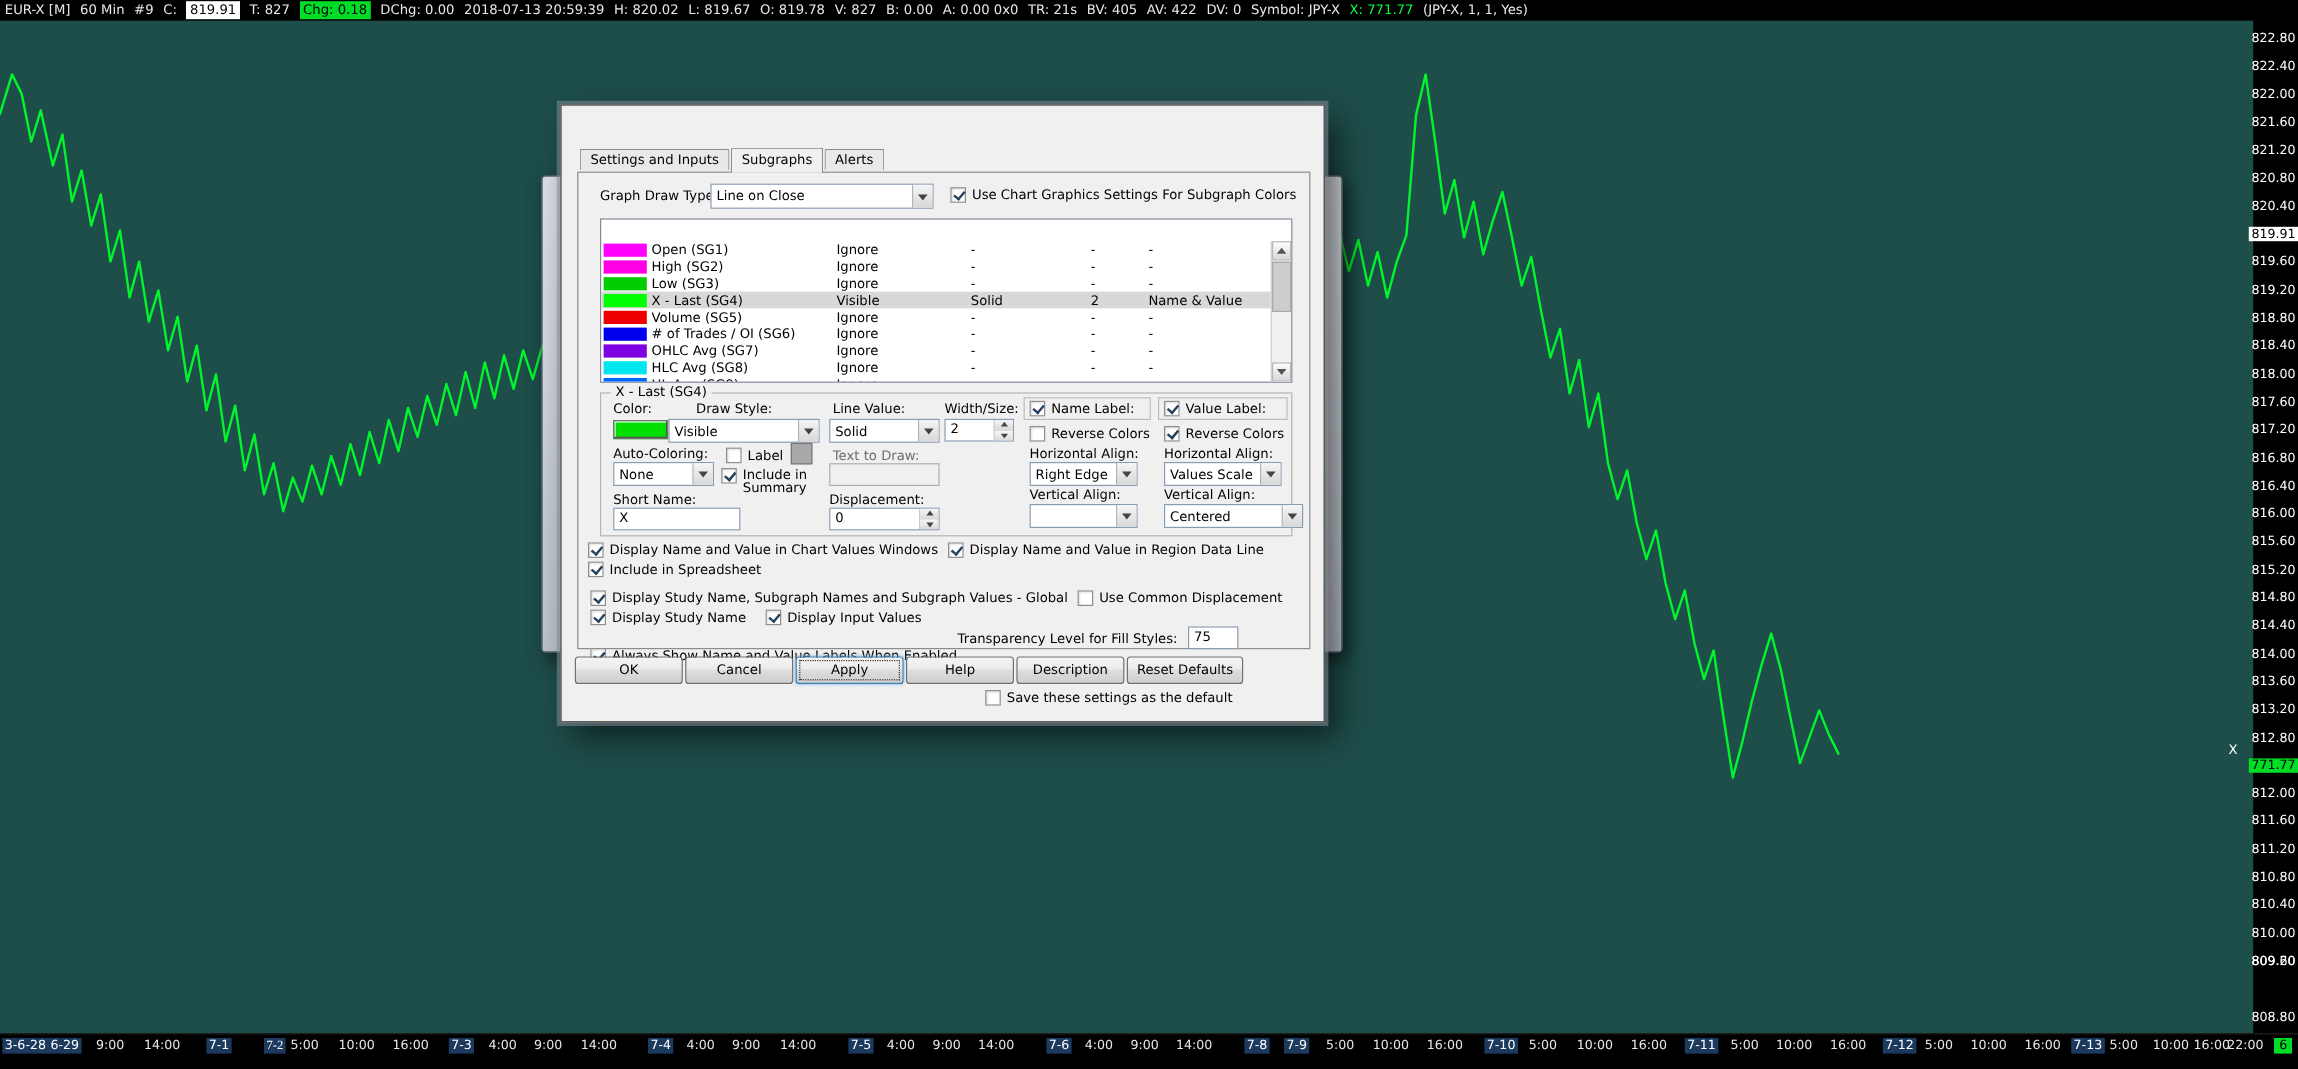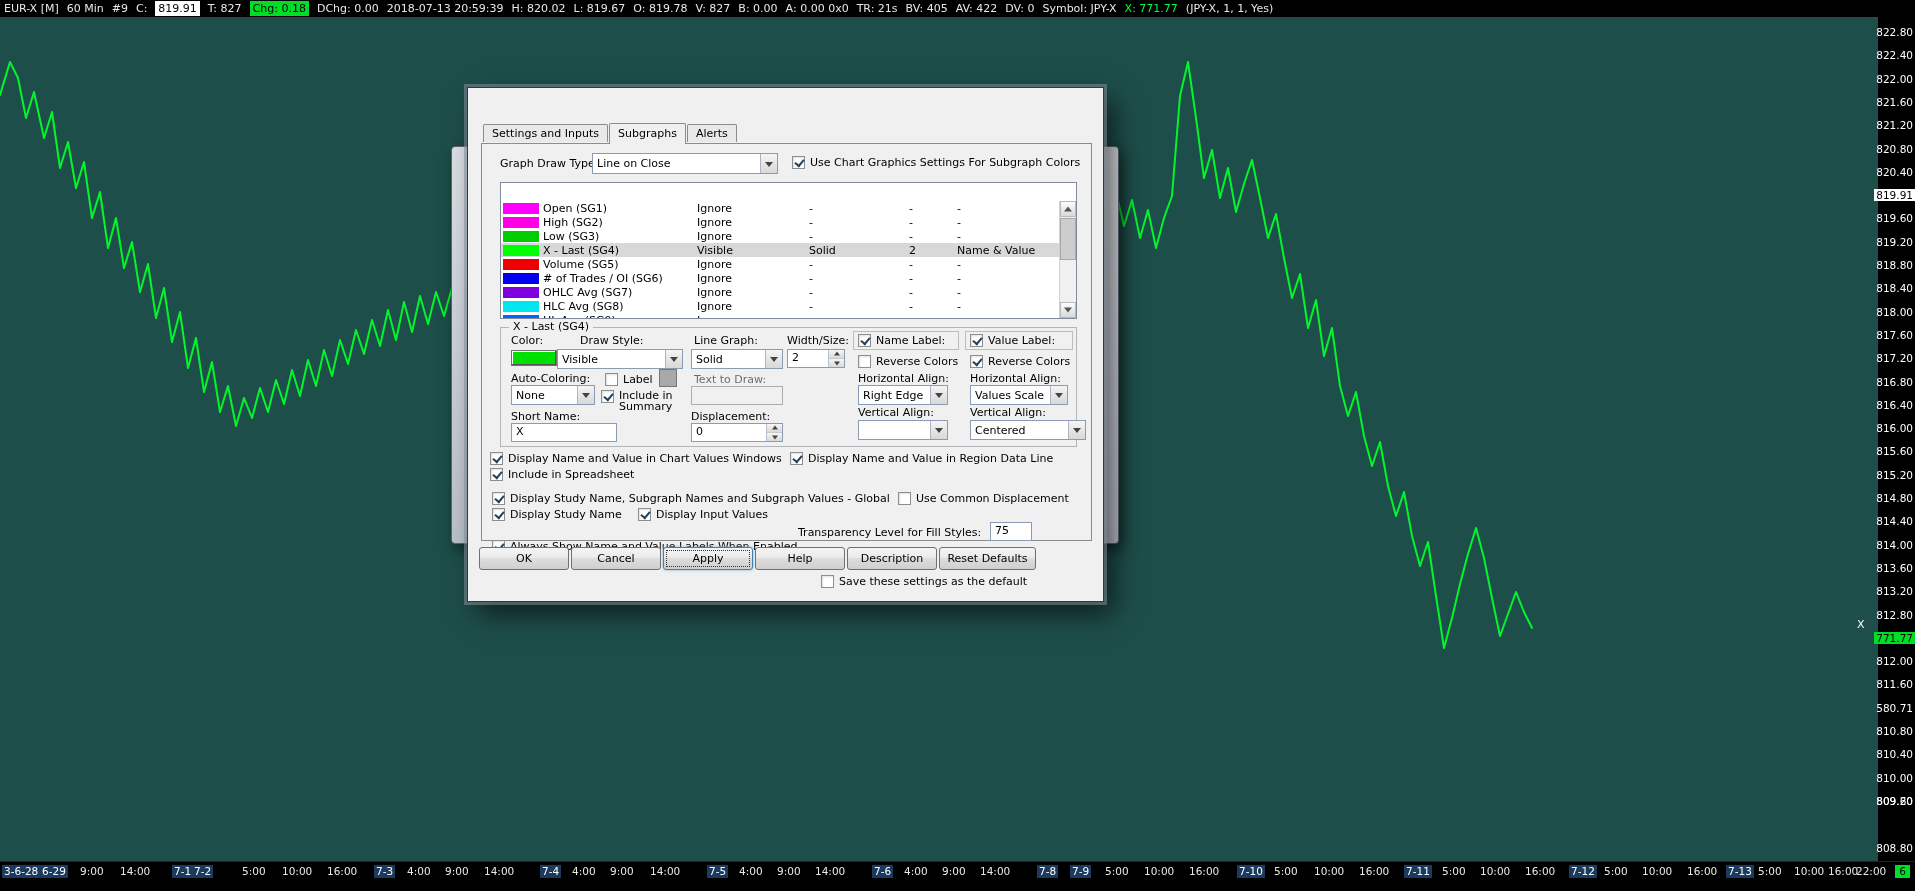--- a/index.html
+++ b/index.html
@@ -195,38 +195,38 @@
       <div class="plabel normal" style="top: 451.7px;">815.20</div>
       <div class="plabel normal" style="top: 475px;">814.80</div>
       <div class="plabel normal" style="top: 498.3px;">814.40</div>
       <div class="plabel normal" style="top: 521.6px;">814.00</div>
       <div class="plabel normal" style="top: 544.9px;">813.60</div>
       <div class="plabel normal" style="top: 568.2px;">813.20</div>
       <div class="plabel normal" style="top: 591.5px;">812.80</div>
       <div class="plabel last-green" style="top: 614.8px;">771.77</div>
       <div class="plabel normal" style="top: 638.1px;">812.00</div>
       <div class="plabel normal" style="top: 661.4px;">811.60</div>
-      <div class="plabel normal" style="top: 684.7px;">580.71</div>
+      <div class="plabel normal" style="top: 684.7px;">811.20</div>
       <div class="plabel normal" style="top: 708px;">810.80</div>
       <div class="plabel normal" style="top: 731.3px;">810.40</div>
       <div class="plabel normal" style="top: 754.6px;">810.00</div>
       <div class="plabel normal" style="top: 777.9px;">809.60</div>
       <div class="plabel normal" style="top: 778px;">809.20</div>
       <div class="plabel normal" style="top: 824.5px;">808.80</div>
     </div>
 
   <div class="bottom-bar">
     <span class="tlabel" style="position:absolute;left:-9999px"></span>
     <div style="position:absolute;inset:0;">
         <span class="tlabel date" style="left: 2px;">3-6-28</span>
         <span class="tlabel date" style="left: 40px;">6-29</span>
         <span class="tlabel time" style="left: 80px;">9:00</span>
         <span class="tlabel time" style="left: 120px;">14:00</span>
         <span class="tlabel date" style="left: 172px;">7-1</span>
-        <span class="tlabel date" style="left: 192px;">7-2</span>
+        <span class="tlabel date" style="left: 220px; font-family: Liberation Serif, serif;">7-2</span>
         <span class="tlabel time" style="left: 242px;">5:00</span>
         <span class="tlabel time" style="left: 282px;">10:00</span>
         <span class="tlabel time" style="left: 327px;">16:00</span>
         <span class="tlabel date" style="left: 374px;">7-3</span>
         <span class="tlabel time" style="left: 407px;">4:00</span>
         <span class="tlabel time" style="left: 445px;">9:00</span>
         <span class="tlabel time" style="left: 484px;">14:00</span>
         <span class="tlabel date" style="left: 540px;">7-4</span>
         <span class="tlabel time" style="left: 572px;">4:00</span>
         <span class="tlabel time" style="left: 610px;">9:00</span>
@@ -394,21 +394,21 @@
           <span class="cb" style="left:104px;top:45px;">
             <span class="box"></span>
             <span class="txt">Label</span>
           </span>
           <span class="mini-btn"></span>
           <span class="cb checked" style="left:100px;top:62px;">
             <span class="box"></span>
             <span class="txt wrap">Include in Summary</span>
           </span>
 
-          <span class="lbl" style="left:193px;top:6px;">Line Graph:</span>
+          <span class="lbl" style="left:193px;top:6px;">Line Value:</span>
           <div class="combo" style="left:190px;top:21px;width:92px;height:20px;">
             <span class="val">Solid</span>
             <span class="dd"></span>
           </div>
           <span class="lbl dis" style="left:193px;top:45px;">Text to Draw:</span>
           <div class="field dis" style="left:190px;top:58px;width:92px;">
             <span></span>
           </div>
           <span class="lbl" style="left:190px;top:82px;">Displacement:</span>
           <div class="spinner" style="left:190px;top:95px;width:92px;">

